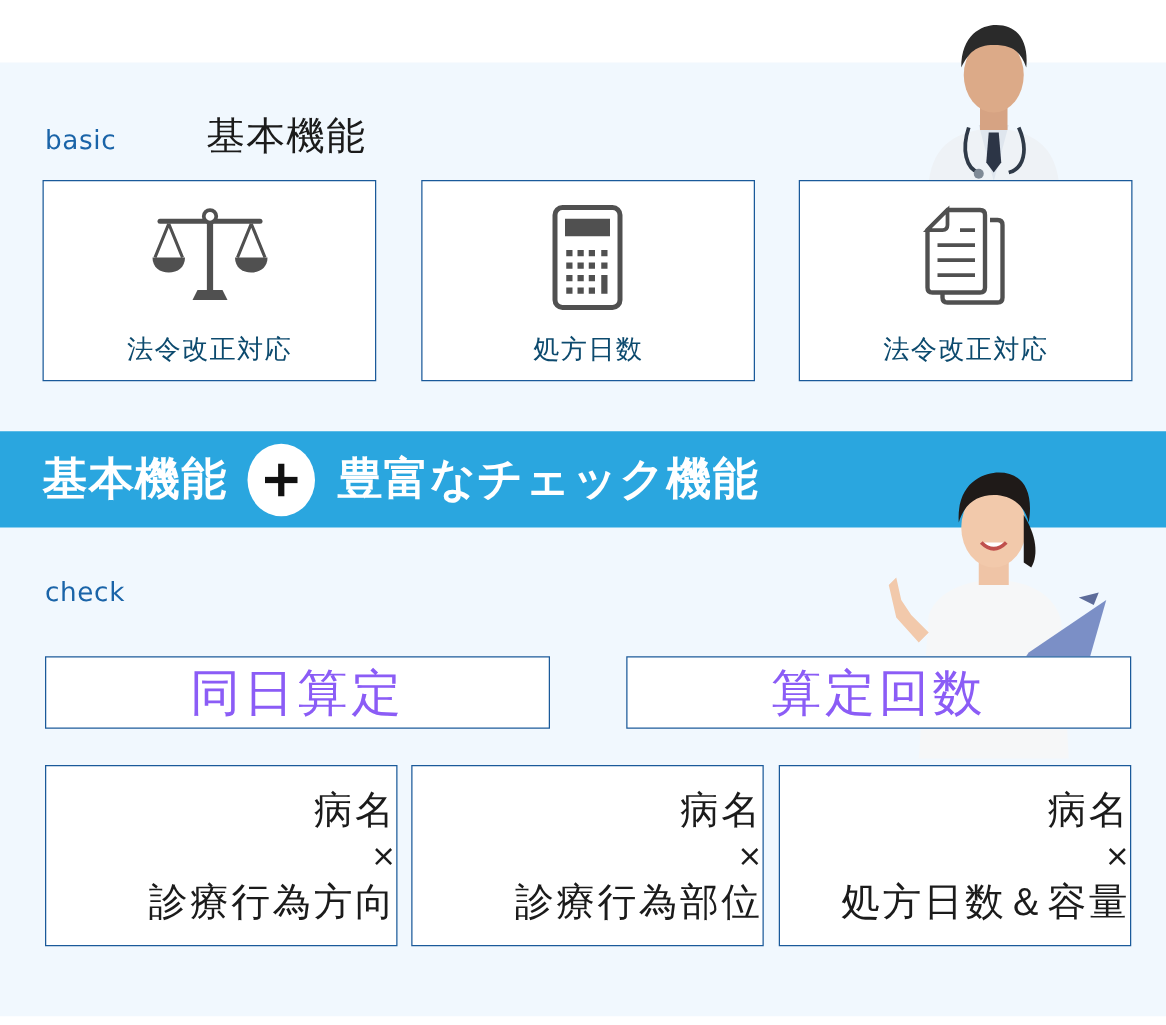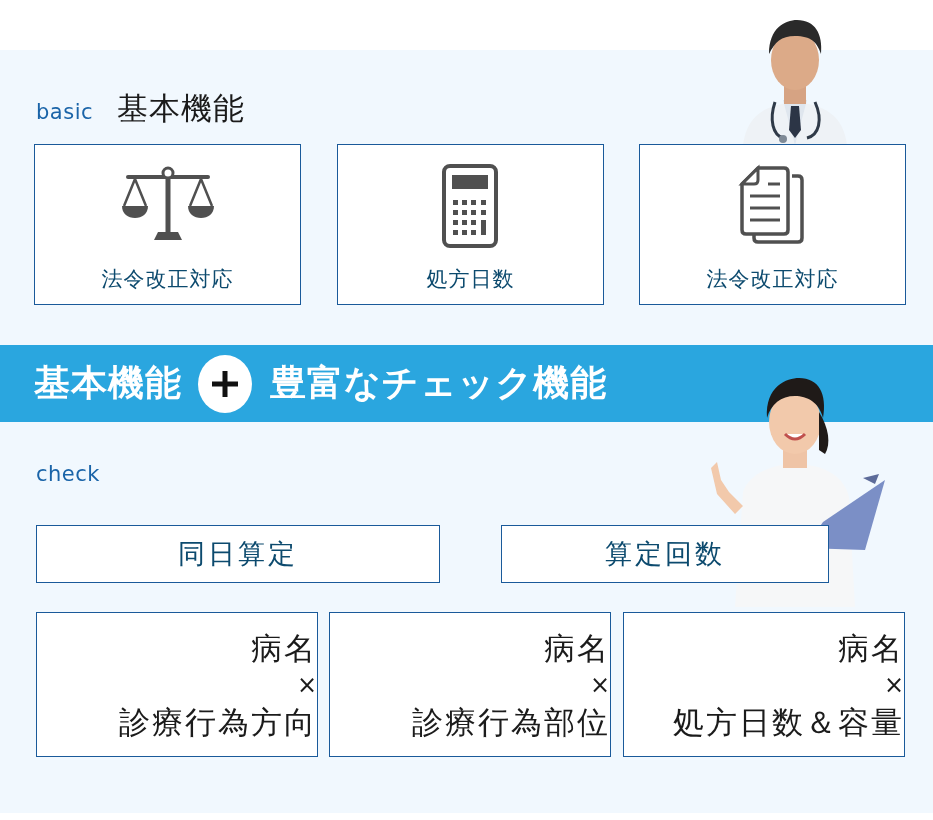--- a/index.html
+++ b/index.html
@@ -7,21 +7,21 @@
     width: 933px; height: 820px; position: relative; overflow: hidden;
     background: #ffffff;
     font-family: "DejaVu Sans", "Liberation Sans", sans-serif;
     color: #222;
   }
   .panel {
     position: absolute; left: 0; top: 50px; width: 933px; height: 763px;
     background: #f1f8fe;
   }
   .section-label {
-    position: absolute; display: flex; align-items: baseline;
+    position: absolute; display: flex; align-items: baseline; gap: 48px;
   }
   .section-label .en {
     color: #1a64a8; font-size: 21px; letter-spacing: 0.5px;
   }
   .section-label .jp {
     color: #1b1b1b; font-size: 31px; margin-left: 24px; letter-spacing: 1px;
   }
   .card {
     position: absolute; background: #fff; border: 1.5px solid #1a5a9a;
     box-sizing: border-box;
@@ -41,21 +41,21 @@
   }
   .band .t {
     color: #fff; font-size: 36px; font-weight: bold; letter-spacing: 1px;
   }
   .band .plus {
     width: 54px; height: 58px; border-radius: 50%; background: #fff;
     margin: 0 18px 0 16px; display: flex; align-items: center; justify-content: center;
   }
   .check-wide {
     height: 58px; top: 525px; display: flex; align-items: center; justify-content: center;
-    font-size: 27px; color: #0c4a6e; letter-spacing: 3px;
+    font-size: 40px; color: #8b5cf6; letter-spacing: 3px;
   }
   .check-combo {
     width: 282px; height: 145px; top: 612px; display: flex; flex-direction: column;
     align-items: flex-end; justify-content: center; color: #1b1b1b;
   }
   .check-combo .l1, .check-combo .l3 { font-size: 31px; letter-spacing: 2px; line-height: 38px; }
   .check-combo .l2 { font-size: 24px; line-height: 36px; }
   .person { position: absolute; }
 </style>
 </head>
@@ -167,21 +167,21 @@
   </svg>
 </div>
 
 <div class="section-label" style="left:36px; top:462px;">
   <span class="en">check</span>
 </div>
 
 <div class="card check-wide" style="left:36px; width:404px;">
   <span>同日算定</span>
 </div>
-<div class="card check-wide" style="left:501px; width:328px;">
+<div class="card check-wide" style="left:501px; width:404px;">
   <span>算定回数</span>
 </div>
 
 <div class="card check-combo" style="left:36px;">
   <span class="l1">病名</span>
   <span class="l2">×</span>
   <span class="l3">診療行為方向</span>
 </div>
 <div class="card check-combo" style="left:329px;">
   <span class="l1">病名</span>

